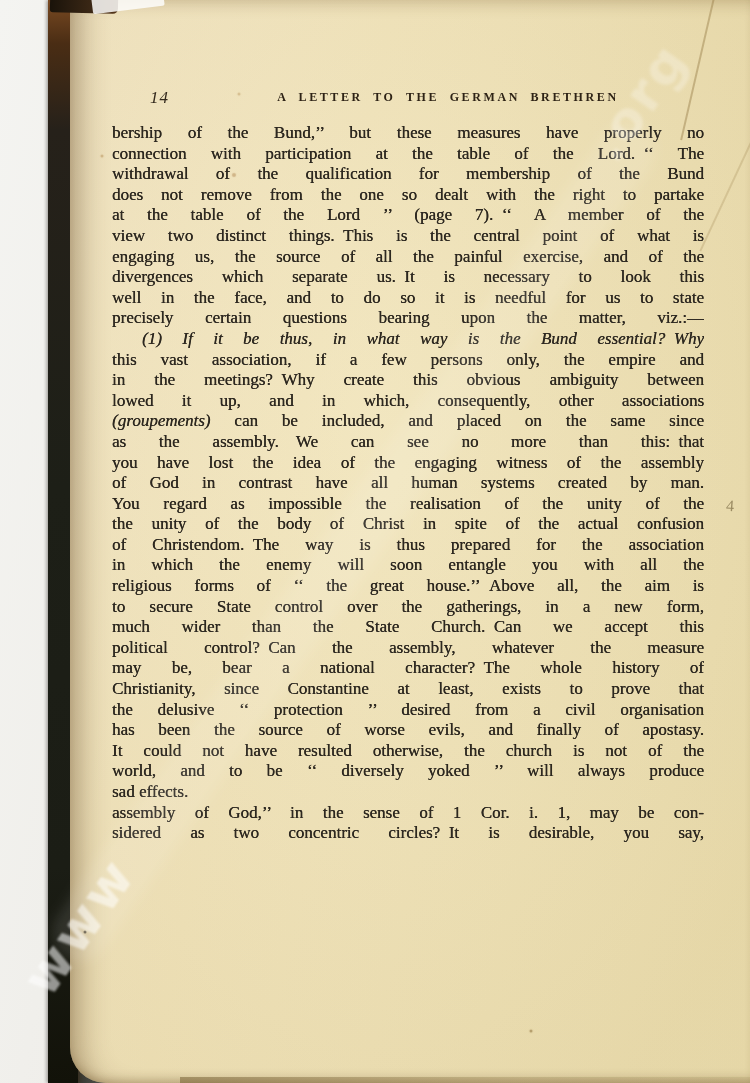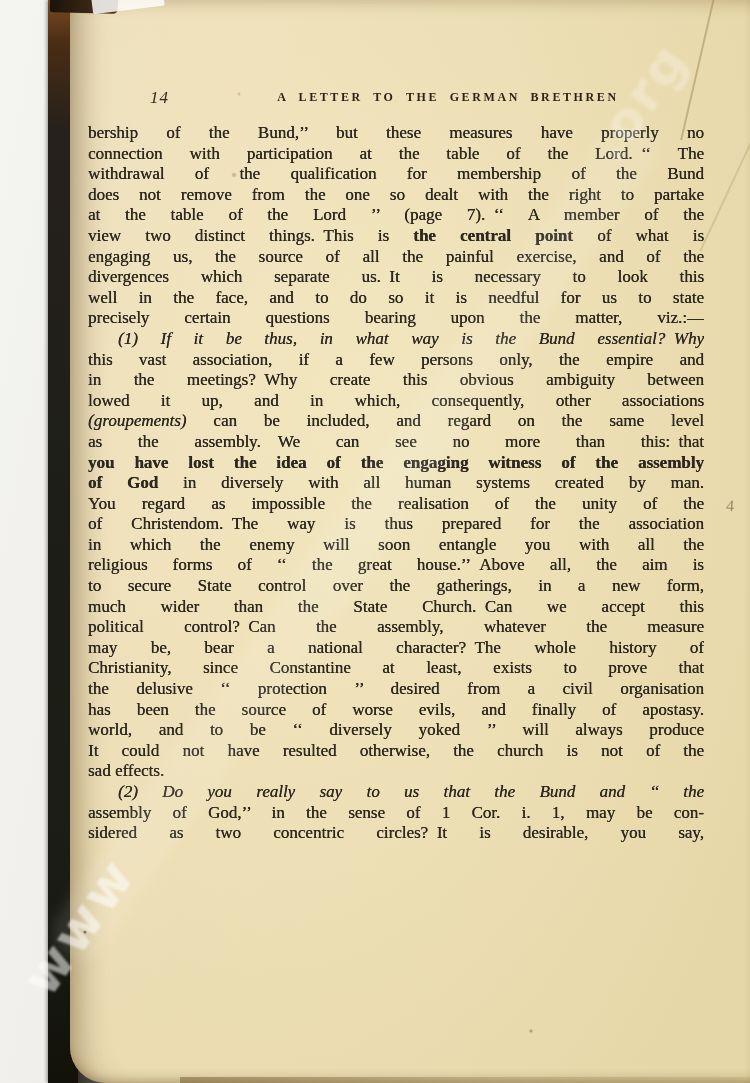--- a/index.html
+++ b/index.html
@@ -69,25 +69,25 @@
   #header-title{
     position:absolute;left:calc(50% + 52px);transform:translateX(-50%);
     top:2px;font-size:12px;font-weight:bold;letter-spacing:2.6px;
     word-spacing:5px;white-space:nowrap;color:#2e2316;
   }
   .para{margin:0;}
   .line{
     font-size:17px;line-height:20.6px;height:20.6px;
     text-align:justify;text-align-last:justify;
     text-shadow:.25px 0 0 currentColor;
-    overflow:hidden;white-space:nowrap;
+    overflow:hidden;white-space:nowrap;margin-left:24px;
   }
   .line.no-just{text-align-last:left;}
   .line.indent{text-indent:30px;font-style:italic;}
-  .line .bold{font-weight:bold;}
+  .line .bold{font-weight:normal;}
   .line .italic{font-style:italic;}
   
   #wm-band{
     position:absolute;left:64px;top:928px;width:1010px;height:56px;
     transform:rotate(-55deg);transform-origin:0 50%;
     background:rgba(255,255,255,.10);border-radius:28px;filter:blur(6px);
     z-index:5;pointer-events:none;
   }
   .wm-text{
     position:absolute;font-family:"DejaVu Sans","Liberation Sans",sans-serif;
@@ -144,41 +144,41 @@
           <div class="line"><span>engaging us, the source of all the painful exercise, and of the</span></div>
           <div class="line"><span>divergences which separate us. It is necessary to look this</span></div>
           <div class="line"><span>well in the face, and to do so it is needful for us to state</span></div>
           <div class="line"><span>precisely certain questions bearing upon the matter, viz.:—</span></div>
         </div>
         <div class="para">
           <div class="line indent"><span>(1) If it be thus, in what way is the Bund essential? Why</span></div>
           <div class="line"><span>this vast association, if a few persons only, the empire and</span></div>
           <div class="line"><span>in the meetings? Why create this obvious ambiguity between</span></div>
           <div class="line"><span>lowed it up, and in which, consequently, other associations</span></div>
-          <div class="line"><span class="italic">(groupements)</span><span> can be included, and regard on the same level</span></div>
+          <div class="line"><span class="italic">(groupements)</span><span> can be included, and placed on the same since</span></div>
           <div class="line"><span>as the assembly.  We can see no more than this: that</span></div>
           <div class="line"><span class="bold">you have lost the idea of the engaging witness of the assembly</span></div>
-          <div class="line"><span class="bold">of God</span><span> in diversely with all human systems created by man.</span></div>
+          <div class="line"><span class="bold">of God</span><span> in contrast have all human systems created by man.</span></div>
           <div class="line"><span>You regard as impossible the realisation of the unity of the</span></div>
+          <div class="line"><span>the unity of the body of Christ in spite of the actual confusion</span></div>
           <div class="line"><span>of Christendom. The way is thus prepared for the association</span></div>
           <div class="line"><span>in which the enemy will soon entangle you with all the</span></div>
           <div class="line"><span>religious forms of ‘‘ the great house.’’ Above all, the aim is</span></div>
           <div class="line"><span>to secure State control over the gatherings, in a new form,</span></div>
           <div class="line"><span>much wider than the State Church. Can we accept this</span></div>
           <div class="line"><span>political control? Can the assembly, whatever the measure</span></div>
           <div class="line"><span>may be, bear a national character? The whole history of</span></div>
           <div class="line"><span>Christianity, since Constantine at least, exists to prove that</span></div>
           <div class="line"><span>the delusive ‘‘ protection ’’ desired from a civil organisation</span></div>
           <div class="line"><span>has been the source of worse evils, and finally of apostasy.</span></div>
+          <div class="line"><span>It could not have resulted otherwise, the church is not of the</span></div>
           <div class="line"><span>world, and to be ‘‘ diversely yoked ’’ will always produce</span></div>
-          <div class="line"><span>It could not have resulted otherwise, the church is not of the</span></div>
           <div class="line no-just"><span>sad effects.</span></div>
         </div>
         <div class="para">
-          <div class="line indent"><span>(2) Do you really say to us that the Bund and ‘‘ the</span></div>
           <div class="line"><span>assembly of God,’’ in the sense of 1 Cor. i. 1, may be con-</span></div>
           <div class="line"><span>sidered as two concentric circles? It is desirable, you say,</span></div>
         </div>
       </div>
   </div>
 
   <div id="wm-band"></div>
   <div id="wm-www" class="wm-text">www</div>
   <div id="wm-org" class="wm-text">.org</div>
 

